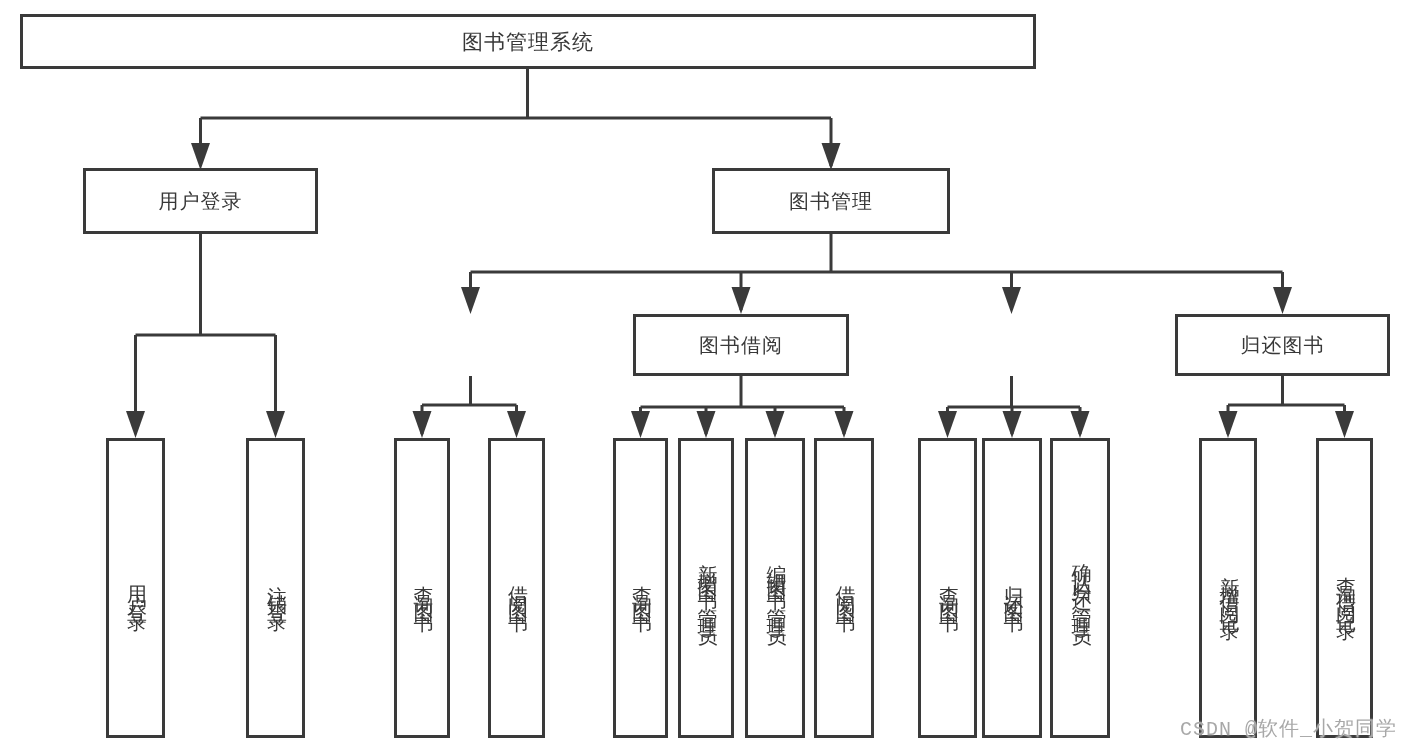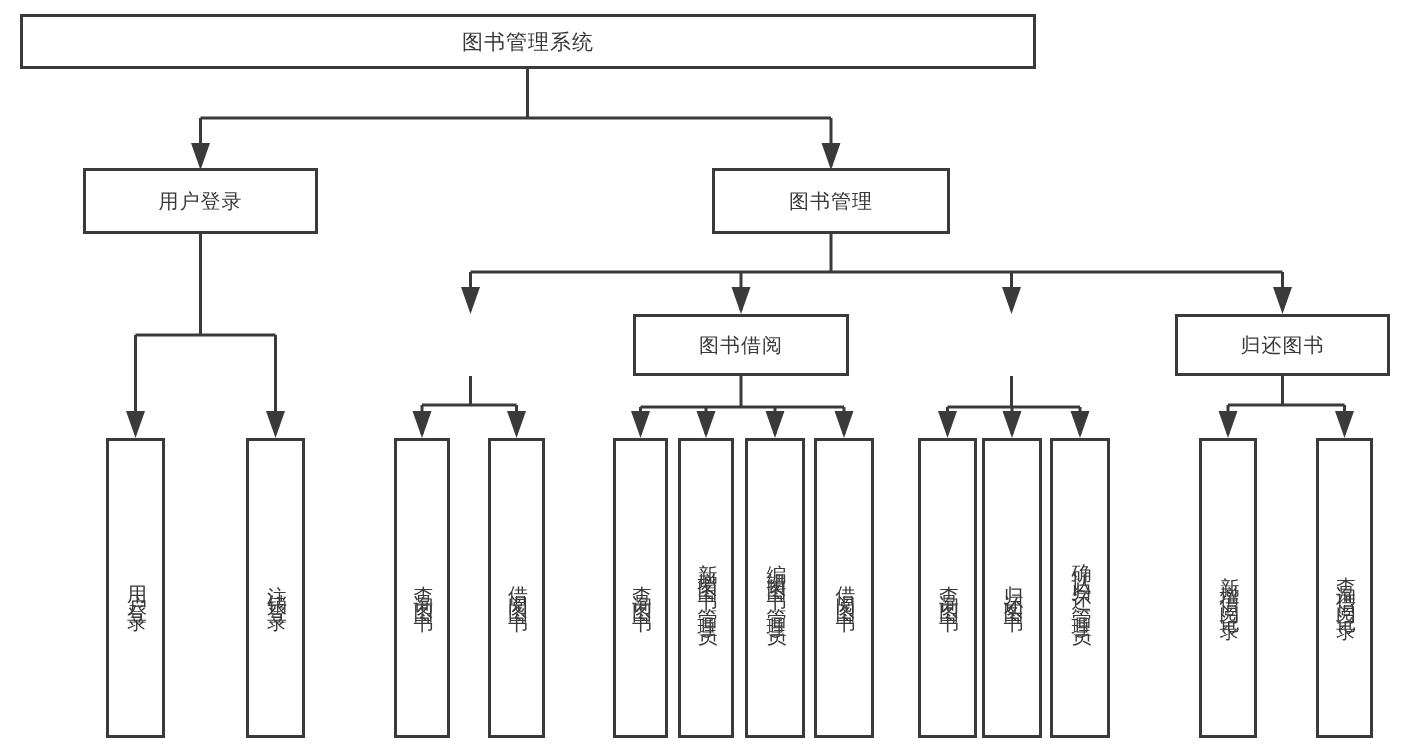--- a/index.html
+++ b/index.html
@@ -138,14 +138,15 @@
   <div class="box v" style="left:745px; top:438px; width:60px; height:300px;">编辑图书（管理员）</div>
   <div class="box v" style="left:814px; top:438px; width:60px; height:300px;">借阅图书</div>
 
   <div class="box v" style="left:918px; top:438px; width:59px; height:300px;">查询图书</div>
   <div class="box v" style="left:982px; top:438px; width:60px; height:300px;">归还图书</div>
   <div class="box v" style="left:1050px; top:438px; width:60px; height:300px;">确认归还（管理员）</div>
 
   <div class="box v" style="left:1199px; top:438px; width:58px; height:300px;">新增借阅记录</div>
   <div class="box v" style="left:1316px; top:438px; width:57px; height:300px;">查询借阅记录</div>
 
+  <div class="watermark">CSDN @软件_小贺同学</div>
 
 </div>
 
 </body></html>

